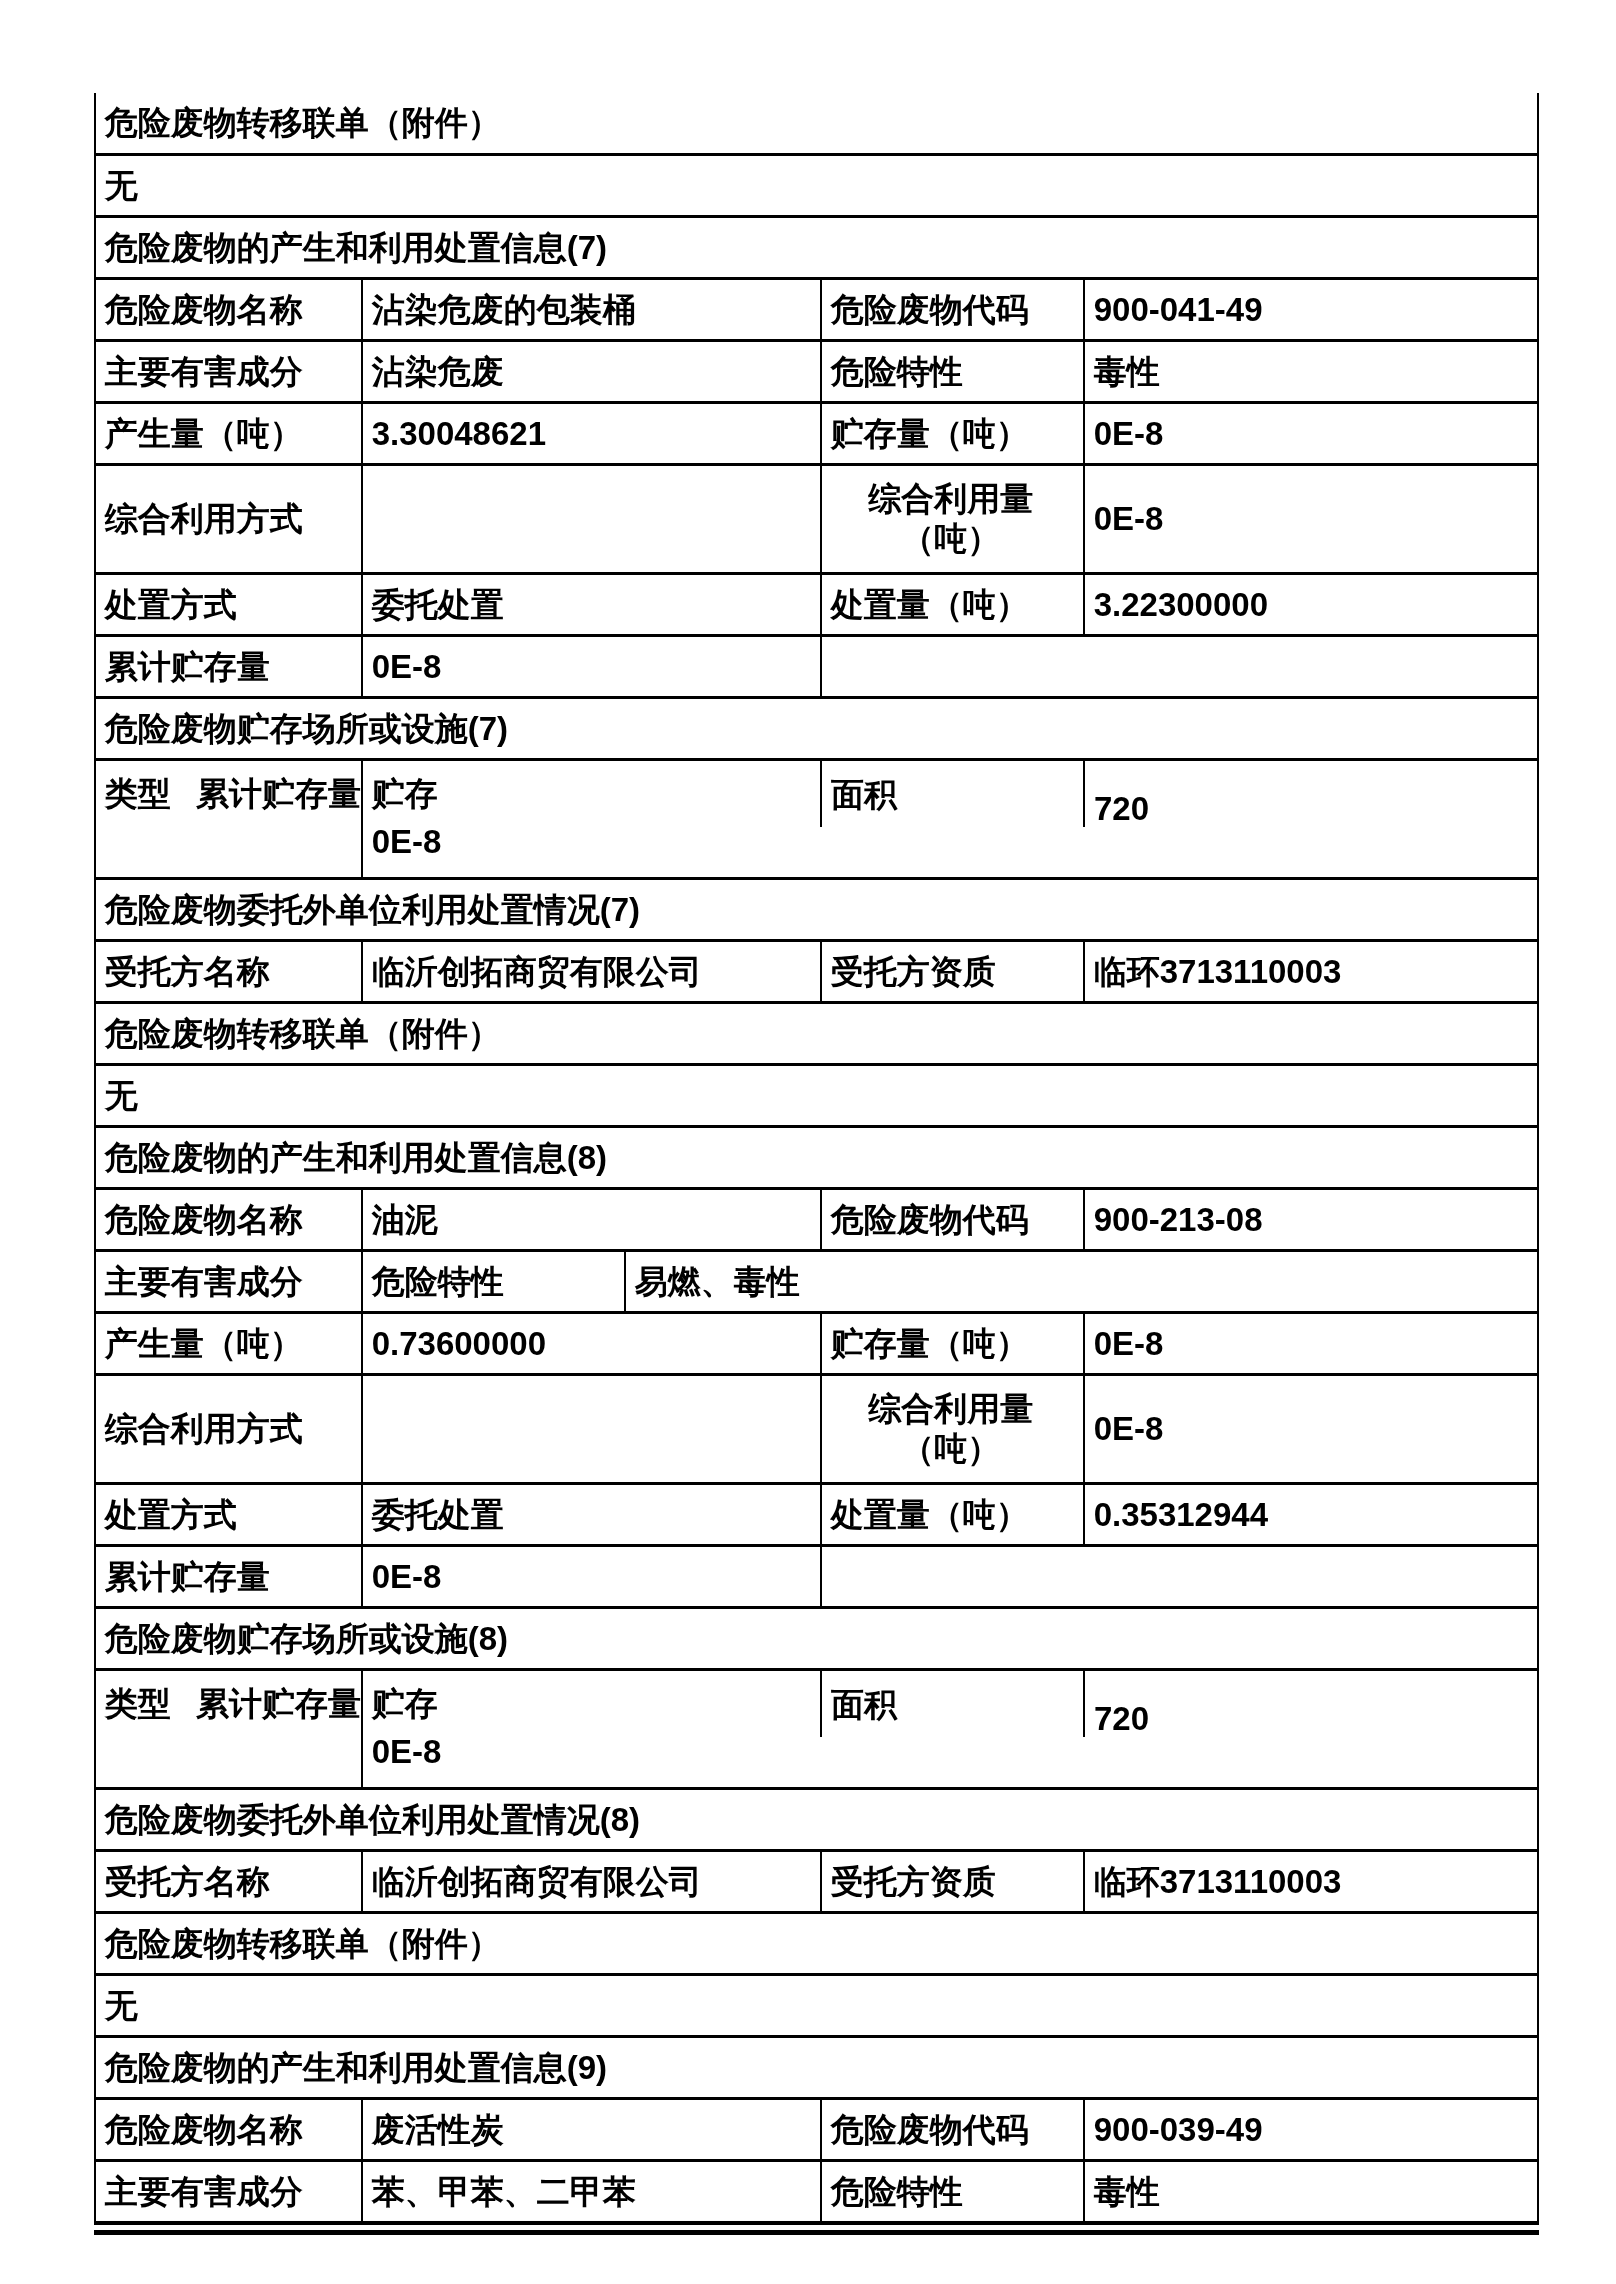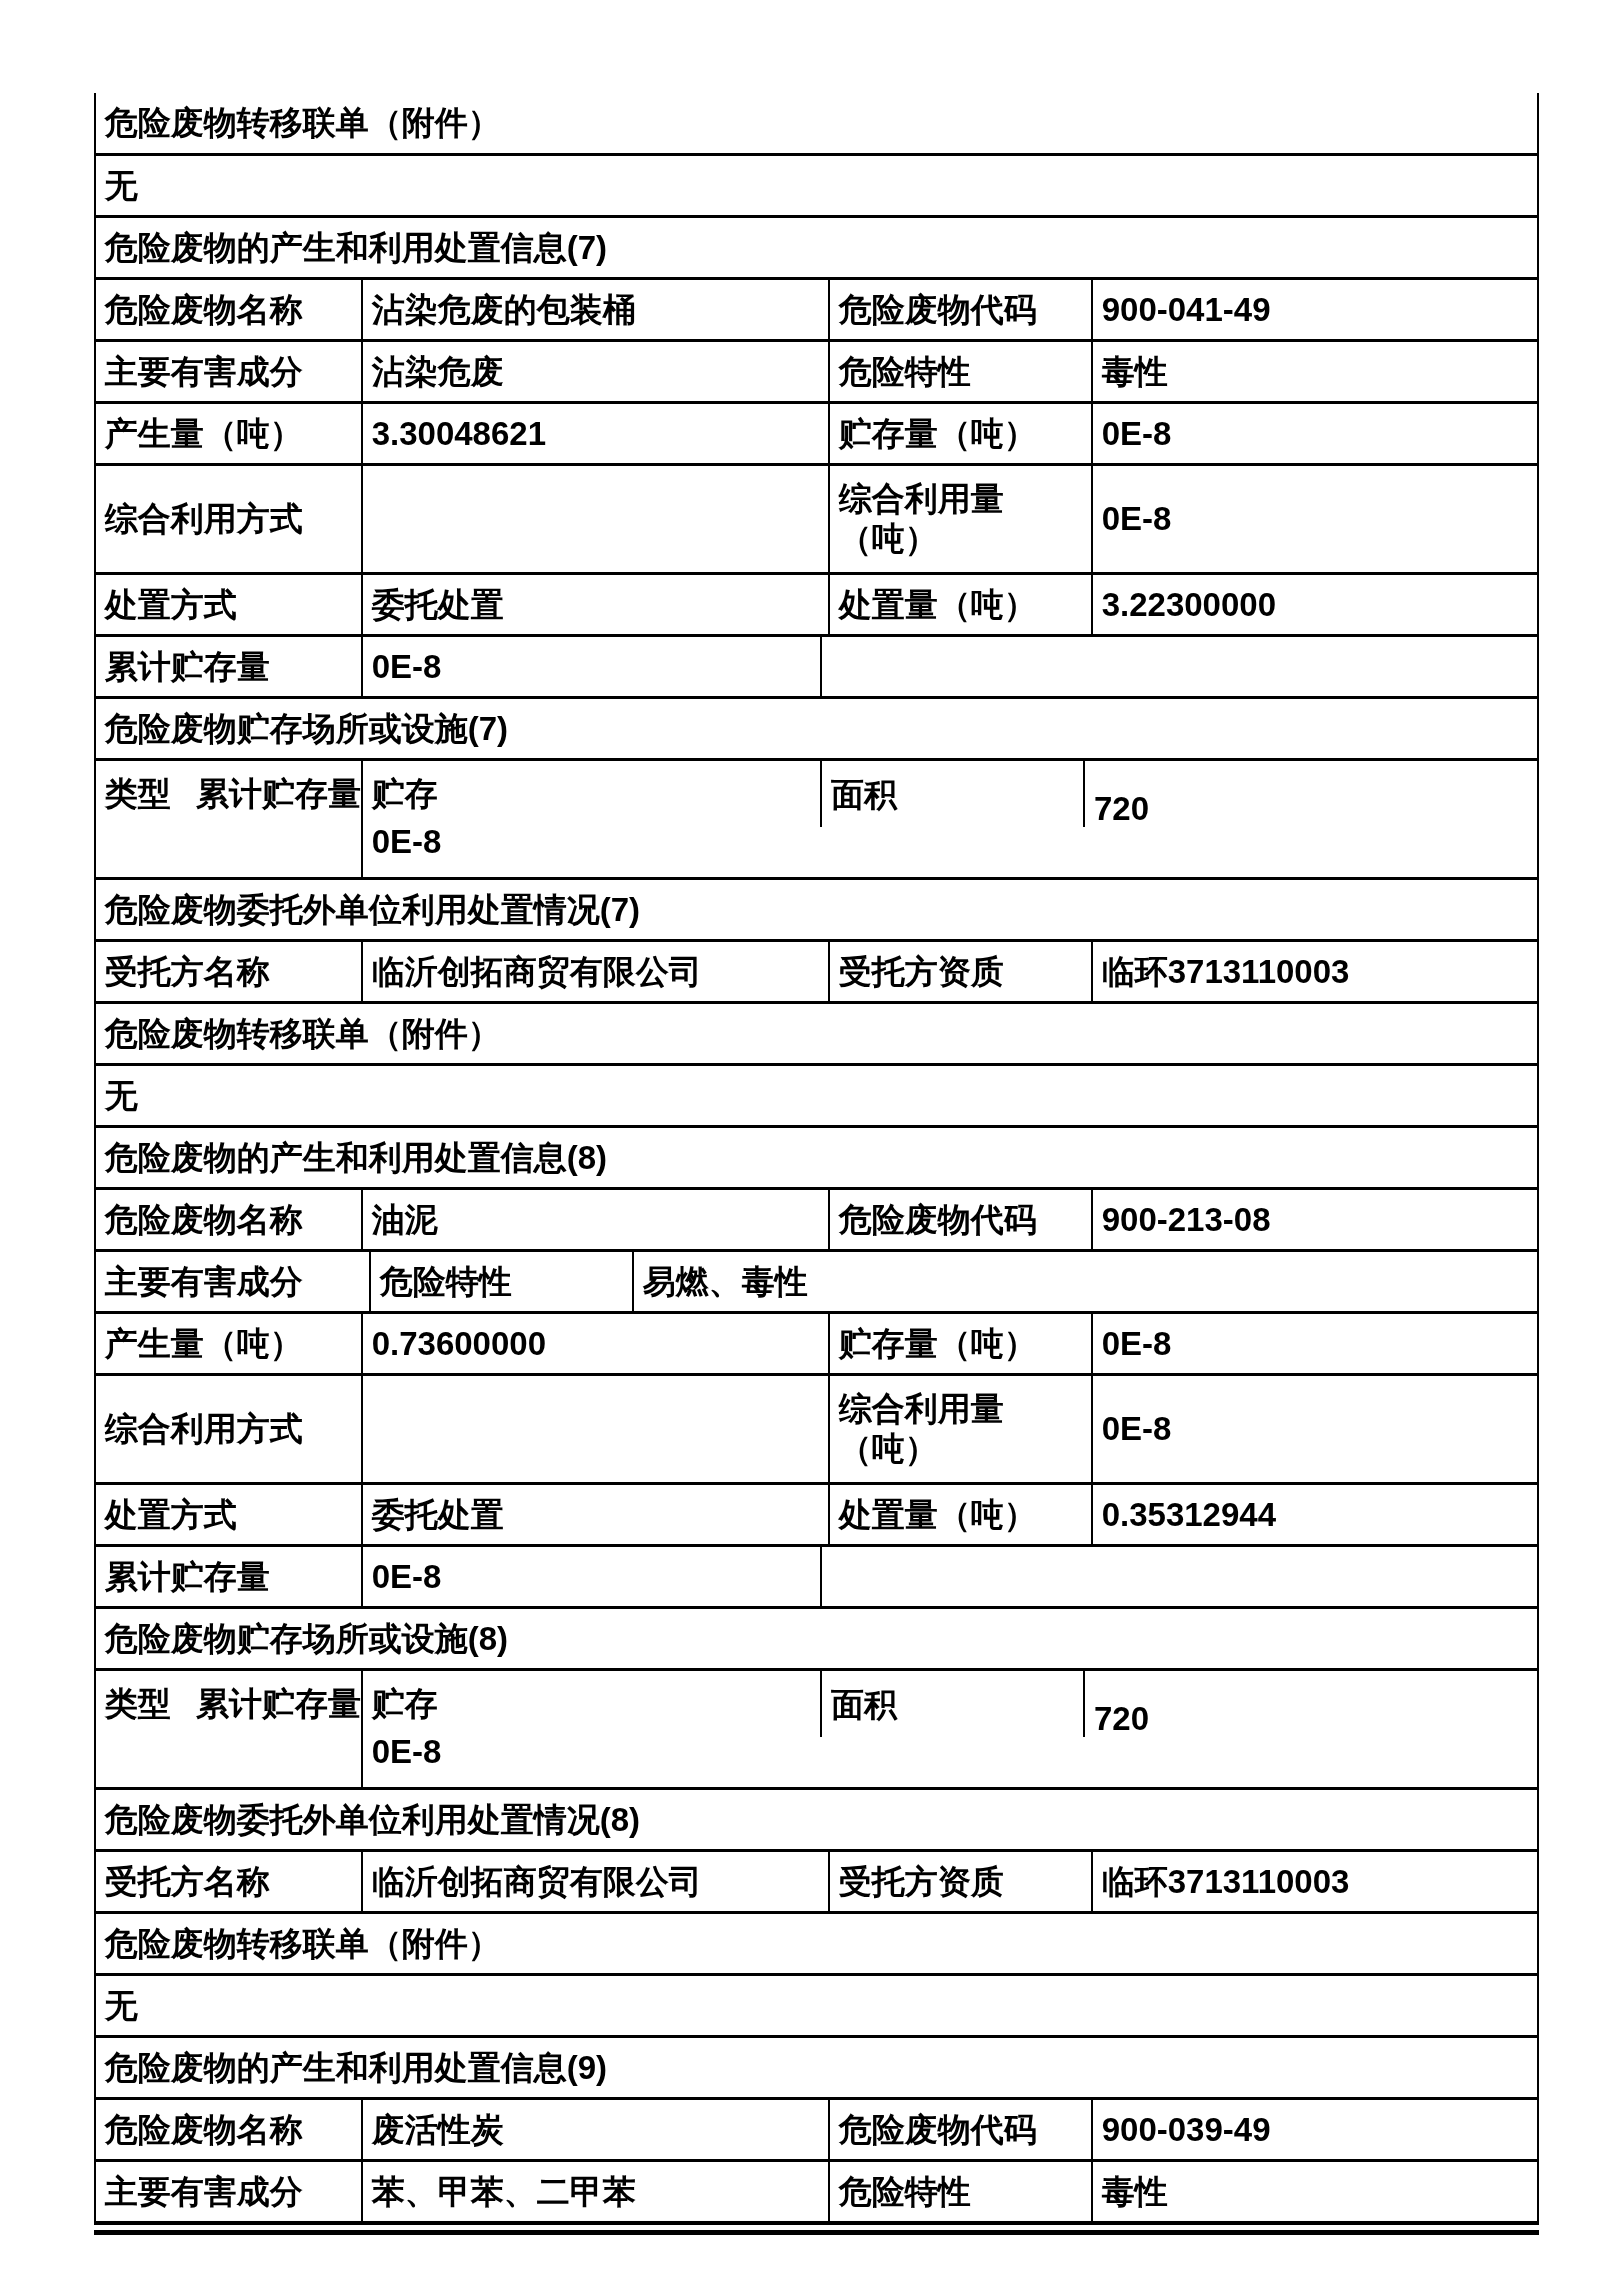--- a/index.html
+++ b/index.html
@@ -23,39 +23,40 @@
     border-left:2.2px solid #000;
     border-right:2.7px solid #000;
     background:#fff;
   }
   .row{
     display:flex;
     box-sizing:border-box;
     border-top:3.3px solid #000;
     height:62px;
     overflow:hidden;
+    text-align:center;
   }
   .row.first{ border-top:none; height:60px; }
   .row.tall{ height:109px; }
   .row.block{ height:119px; }
   .cell{
     box-sizing:border-box;
     display:flex;
     align-items:center;
     padding-left:8.7px;
     font-size:33px;
     font-weight:600;
     line-height:1.2;
     overflow:hidden;
     white-space:normal;
   }
   .cfull{ flex:1; }
   .c1{ width:265px; flex:none; }
   .c2{ width:459px; flex:none; border-left:2.2px solid #000; }
-  .c3{ width:263px; flex:none; border-left:2.2px solid #000; padding-right:12px;margin-left:8px; }
+  .c3{ width:263px; flex:none; border-left:2.2px solid #000; padding-right:12px; }
   .c4{ flex:1; border-left:2.2px solid #000; }
   .cmerge{ flex:1; border-left:2.2px solid #000; }
   
   .bc1{ width:265px; flex:none; flex-direction:row; align-items:flex-start; justify-content:space-between; padding:13px 0 15px 8.7px; }
   .bc2{ width:459px; flex:none; border-left:2.2px solid #000; flex-direction:column; align-items:flex-start; justify-content:space-between; padding:13px 0 15px 8.7px; }
   .bc3{ width:263px; flex:none; position:relative; align-items:flex-start; padding-top:14px; padding-left:11px; }
   .bc4{ flex:1; position:relative; align-items:flex-start; padding-top:28px; padding-left:11px; }
   .bc3::before,.bc4::before{
     content:"";
     position:absolute;

